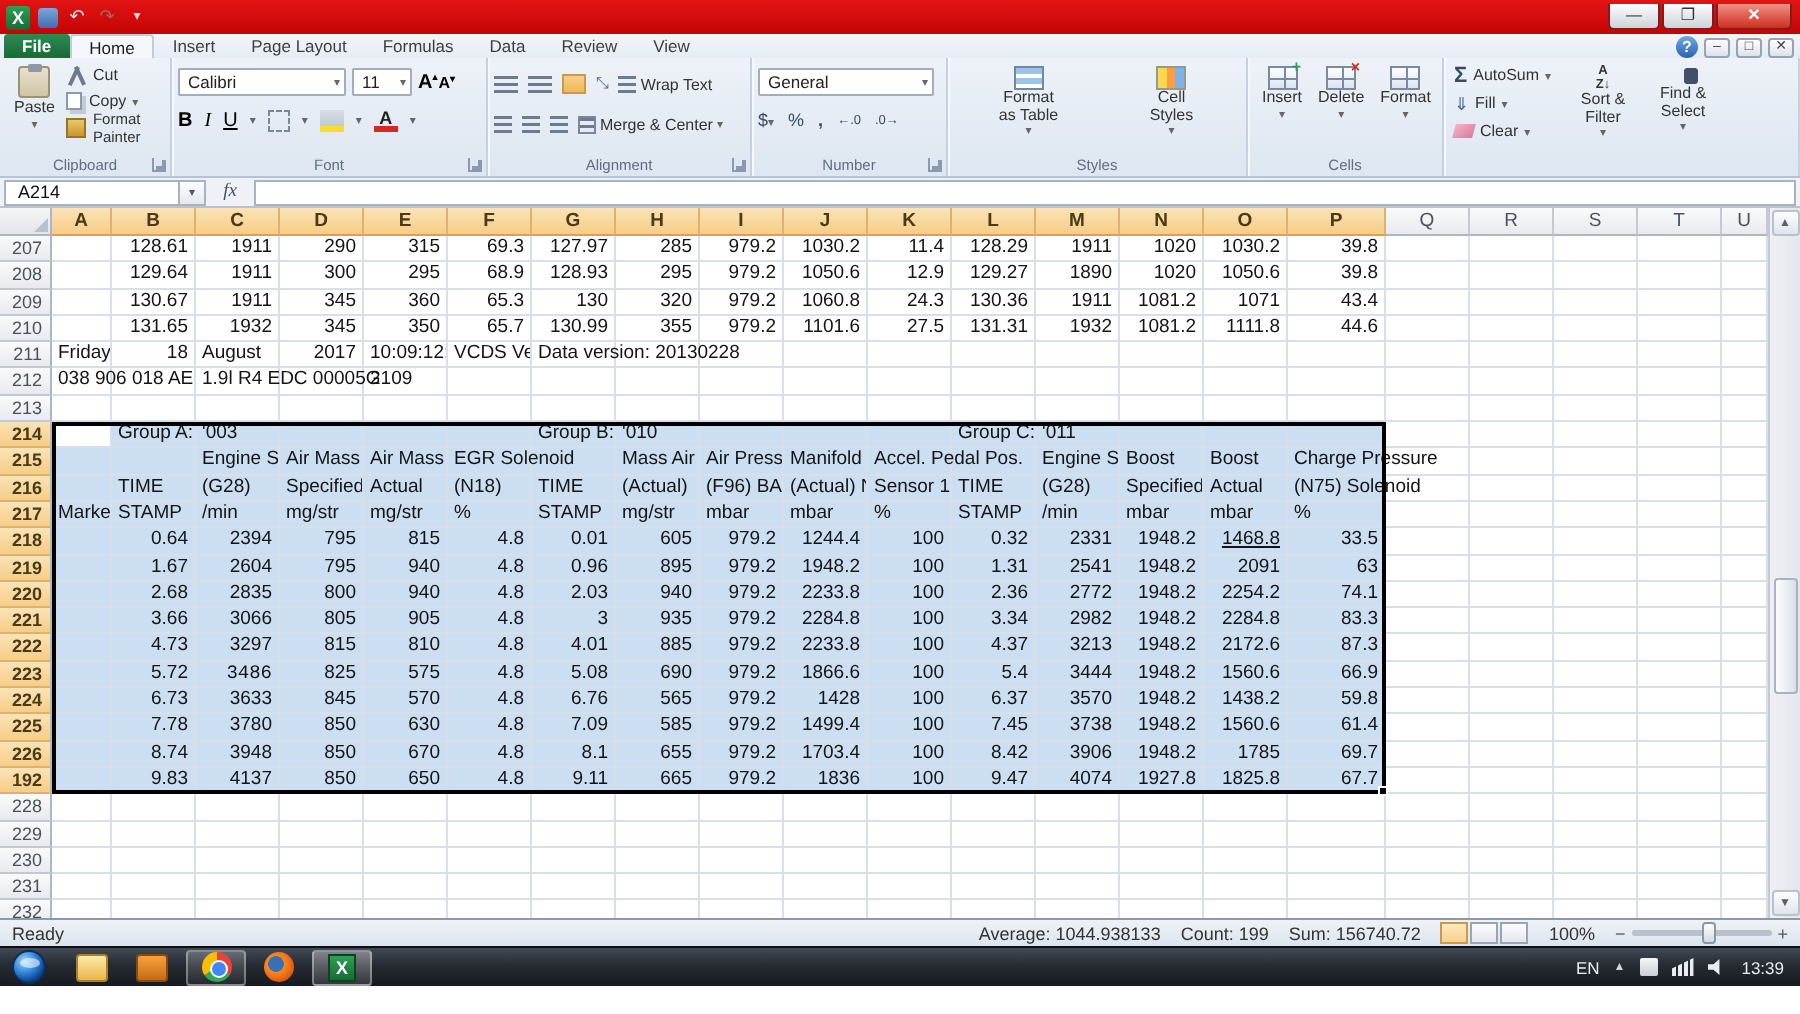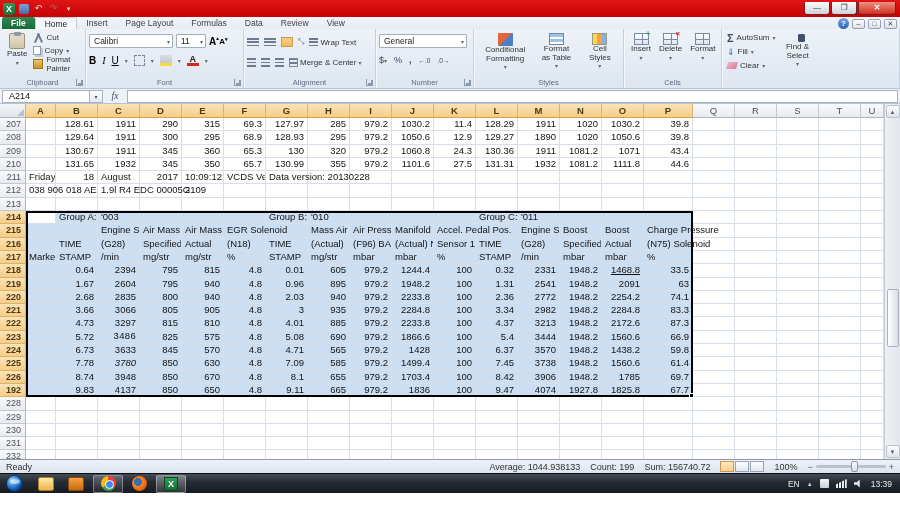--- a/index.html
+++ b/index.html
@@ -271,25 +271,20 @@
         <span>%</span>
         <span style="font-weight:bold;">,</span>
         <span style="font-size:6.5px;">←.0</span>
         <span style="font-size:6.5px;">.0→</span>
       </div>
       <span class="glabel">Number</span>
       <span class="dlg"></span>
     </div>
 
     <div class="rgroup" style="width:150px;justify-content:space-around;">
-      <div class="bigbtn" style="width:52px;">
-        <span class="cf-ic"></span>
-        <span>Conditional Formatting</span>
-          <span class="caret-s">▾</span>
-      </div>
       <div class="bigbtn" style="width:42px;">
         <span class="ft-ic"></span>
         <span>Format as Table</span>
           <span class="caret-s">▾</span>
       </div>
       <div class="bigbtn" style="width:36px;">
         <span class="cs-ic"></span>
         <span>Cell Styles</span>
           <span class="caret-s">▾</span>
       </div>
@@ -329,20 +324,25 @@
         <div class="smallrow">
             <span style="color:#3a62b0;font-size:9px;">⇓</span>
             <span>Fill</span>
             <span class="caret-s">▾</span>
           </div>
         <div class="smallrow">
             <span class="ic10" style="background:linear-gradient(135deg,#f0b6c8,#d87a9a);transform:skewX(-15deg);height:7px;"></span>
             <span>Clear</span>
             <span class="caret-s">▾</span>
           </div>
+      </div>
+      <div class="bigbtn" style="width:40px;margin-left:4px;">
+        <span class="sort-ic">A<br>Z↓</span>
+        <span>Sort &amp; Filter</span>
+          <span class="caret-s">▾</span>
       </div>
       <div class="bigbtn" style="width:40px;">
         <span class="find-ic"></span>
         <span>Find &amp; Select</span>
           <span class="caret-s">▾</span>
       </div>
     </div>
   </div>
 
   <div class="formulabar">
@@ -788,41 +788,41 @@
             <div class="cell" style="width: 23px;"></div>
           </div>
           <div class="grow">
             <div class="rowh hl">224</div>
             <div class="cell sel" style="width: 30px;"></div>
             <div class="cell sel num" style="width: 42px;"><span class="">6.73</span></div>
             <div class="cell sel num" style="width: 42px;"><span class="">3633</span></div>
             <div class="cell sel num" style="width: 42px;"><span class="">845</span></div>
             <div class="cell sel num" style="width: 42px;"><span class="">570</span></div>
             <div class="cell sel num" style="width: 42px;"><span class="">4.8</span></div>
-            <div class="cell sel num" style="width: 42px;"><span class="">4.71</span></div>
+            <div class="cell sel num" style="width: 42px;"><span class="">6.76</span></div>
             <div class="cell sel num" style="width: 42px;"><span class="">565</span></div>
             <div class="cell sel num" style="width: 42px;"><span class="">979.2</span></div>
             <div class="cell sel num" style="width: 42px;"><span class="">1428</span></div>
             <div class="cell sel num" style="width: 42px;"><span class="">100</span></div>
             <div class="cell sel num" style="width: 42px;"><span class="">6.37</span></div>
             <div class="cell sel num" style="width: 42px;"><span class="">3570</span></div>
             <div class="cell sel num" style="width: 42px;"><span class="">1948.2</span></div>
             <div class="cell sel num" style="width: 42px;"><span class="">1438.2</span></div>
             <div class="cell sel num" style="width: 49px;"><span class="">59.8</span></div>
             <div class="cell" style="width: 42px;"></div>
             <div class="cell" style="width: 42px;"></div>
             <div class="cell" style="width: 42px;"></div>
             <div class="cell" style="width: 42px;"></div>
             <div class="cell" style="width: 23px;"></div>
           </div>
           <div class="grow">
             <div class="rowh hl">225</div>
             <div class="cell sel" style="width: 30px;"></div>
             <div class="cell sel num" style="width: 42px;"><span class="">7.78</span></div>
-            <div class="cell sel num" style="width: 42px; font-style: italic;"><span class="">3780</span></div>
+            <div class="cell sel num" style="width: 42px;"><span class="">3780</span></div>
             <div class="cell sel num" style="width: 42px;"><span class="">850</span></div>
             <div class="cell sel num" style="width: 42px;"><span class="">630</span></div>
             <div class="cell sel num" style="width: 42px;"><span class="">4.8</span></div>
             <div class="cell sel num" style="width: 42px;"><span class="">7.09</span></div>
             <div class="cell sel num" style="width: 42px;"><span class="">585</span></div>
             <div class="cell sel num" style="width: 42px;"><span class="">979.2</span></div>
             <div class="cell sel num" style="width: 42px;"><span class="">1499.4</span></div>
             <div class="cell sel num" style="width: 42px;"><span class="">100</span></div>
             <div class="cell sel num" style="width: 42px;"><span class="">7.45</span></div>
             <div class="cell sel num" style="width: 42px;"><span class="">3738</span></div>

